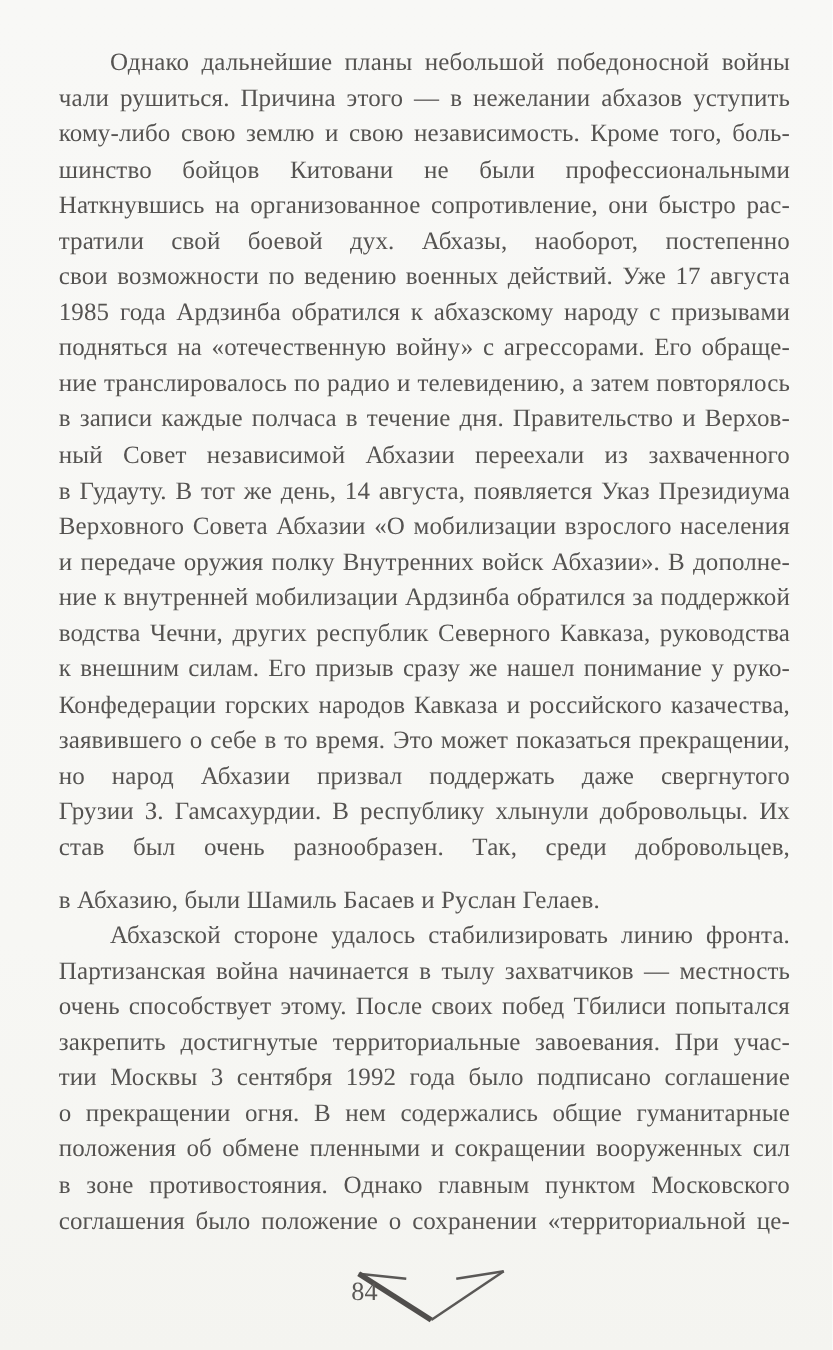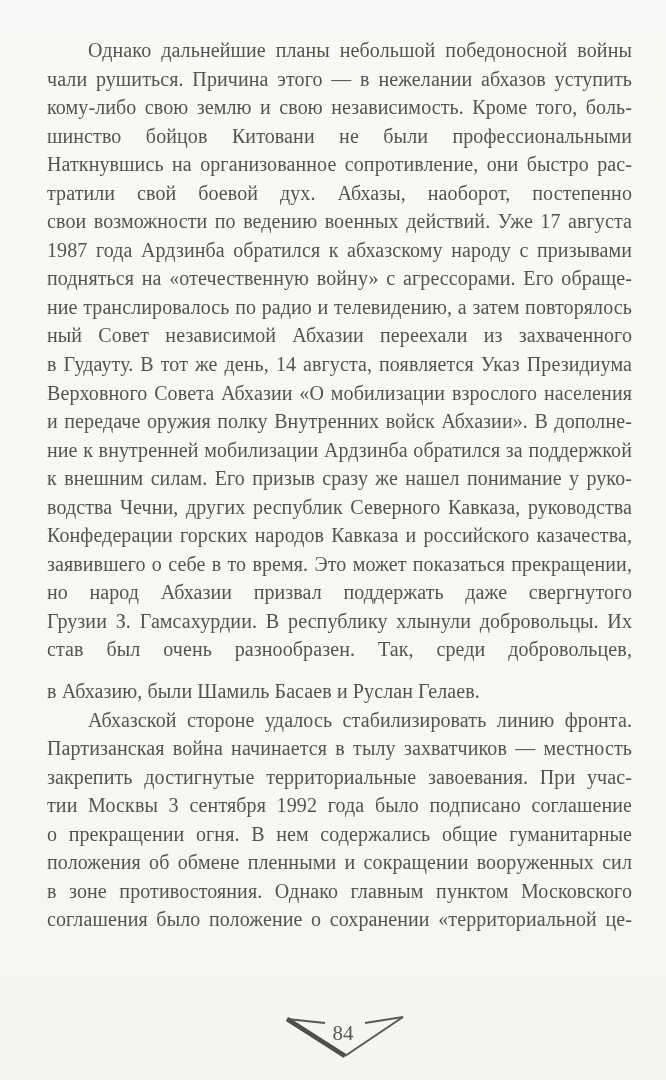--- a/index.html
+++ b/index.html
@@ -54,60 +54,62 @@
     height: 52px;
   }
   .ornament svg {
     display: block;
   }
   .ornament .num {
     position: absolute;
     left: 0;
     right: 4px;
     top: 11px;
-    text-align: center;
+    text-align: left;
     font-size: 21px;
     color: #5a5856;
   }
 </style>
 </head>
 <body>
 
 <div class="page">
 
   <div class="page-text">
 
   <div class="paragraph">
         <div class="line indent">Однако дальнейшие планы небольшой победоносной войны на-</div>
         <div class="line">чали рушиться. Причина этого — в нежелании абхазов уступить</div>
         <div class="line">кому-либо свою землю и свою независимость. Кроме того, боль-</div>
         <div class="line">шинство бойцов Китовани не были профессиональными военными.</div>
         <div class="line">Наткнувшись на организованное сопротивление, они быстро рас-</div>
         <div class="line">тратили свой боевой дух. Абхазы, наоборот, постепенно наращивали</div>
         <div class="line">свои возможности по ведению военных действий. Уже 17 августа</div>
-        <div class="line">1987 года Ардзинба обратился к абхазскому народу с призывами</div>
+        <div class="line">1985 года Ардзинба обратился к абхазскому народу с призывами</div>
         <div class="line">подняться на «отечественную войну» с агрессорами. Его обраще-</div>
         <div class="line">ние транслировалось по радио и телевидению, а затем повторялось</div>
+        <div class="line">в записи каждые полчаса в течение дня. Правительство и Верхов-</div>
         <div class="line">ный Совет независимой Абхазии переехали из захваченного Сухума</div>
         <div class="line">в Гудауту. В тот же день, 14 августа, появляется Указ Президиума</div>
         <div class="line">Верховного Совета Абхазии «О мобилизации взрослого населения</div>
         <div class="line">и передаче оружия полку Внутренних войск Абхазии». В дополне-</div>
         <div class="line">ние к внутренней мобилизации Ардзинба обратился за поддержкой</div>
+        <div class="line">водства Чечни, других республик Северного Кавказа, руководства</div>
         <div class="line">к внешним силам. Его призыв сразу же нашел понимание у руко-</div>
-        <div class="line">водства Чечни, других республик Северного Кавказа, руководства</div>
         <div class="line">Конфедерации горских народов Кавказа и российского казачества,</div>
         <div class="line">заявившего о себе в то время. Это может показаться прекращении,</div>
         <div class="line">но народ Абхазии призвал поддержать даже свергнутого президента</div>
         <div class="line">Грузии З. Гамсахурдии. В республику хлынули добровольцы. Их со-</div>
         <div class="line">став был очень разнообразен. Так, среди добровольцев, прибывших</div>
         <div class="line last">в Абхазию, были Шамиль Басаев и Руслан Гелаев.</div>
       </div>
       <div class="paragraph">
         <div class="line indent">Абхазской стороне удалось стабилизировать линию фронта.</div>
         <div class="line">Партизанская война начинается в тылу захватчиков — местность</div>
+        <div class="line">очень способствует этому. После своих побед Тбилиси попытался</div>
         <div class="line">закрепить достигнутые территориальные завоевания. При учас-</div>
         <div class="line">тии Москвы 3 сентября 1992 года было подписано соглашение</div>
         <div class="line">о прекращении огня. В нем содержались общие гуманитарные</div>
         <div class="line">положения об обмене пленными и сокращении вооруженных сил</div>
         <div class="line">в зоне противостояния. Однако главным пунктом Московского</div>
         <div class="line">соглашения было положение о сохранении «территориальной це-</div>
       </div>
     </div>
 
   <div class="ornament">

